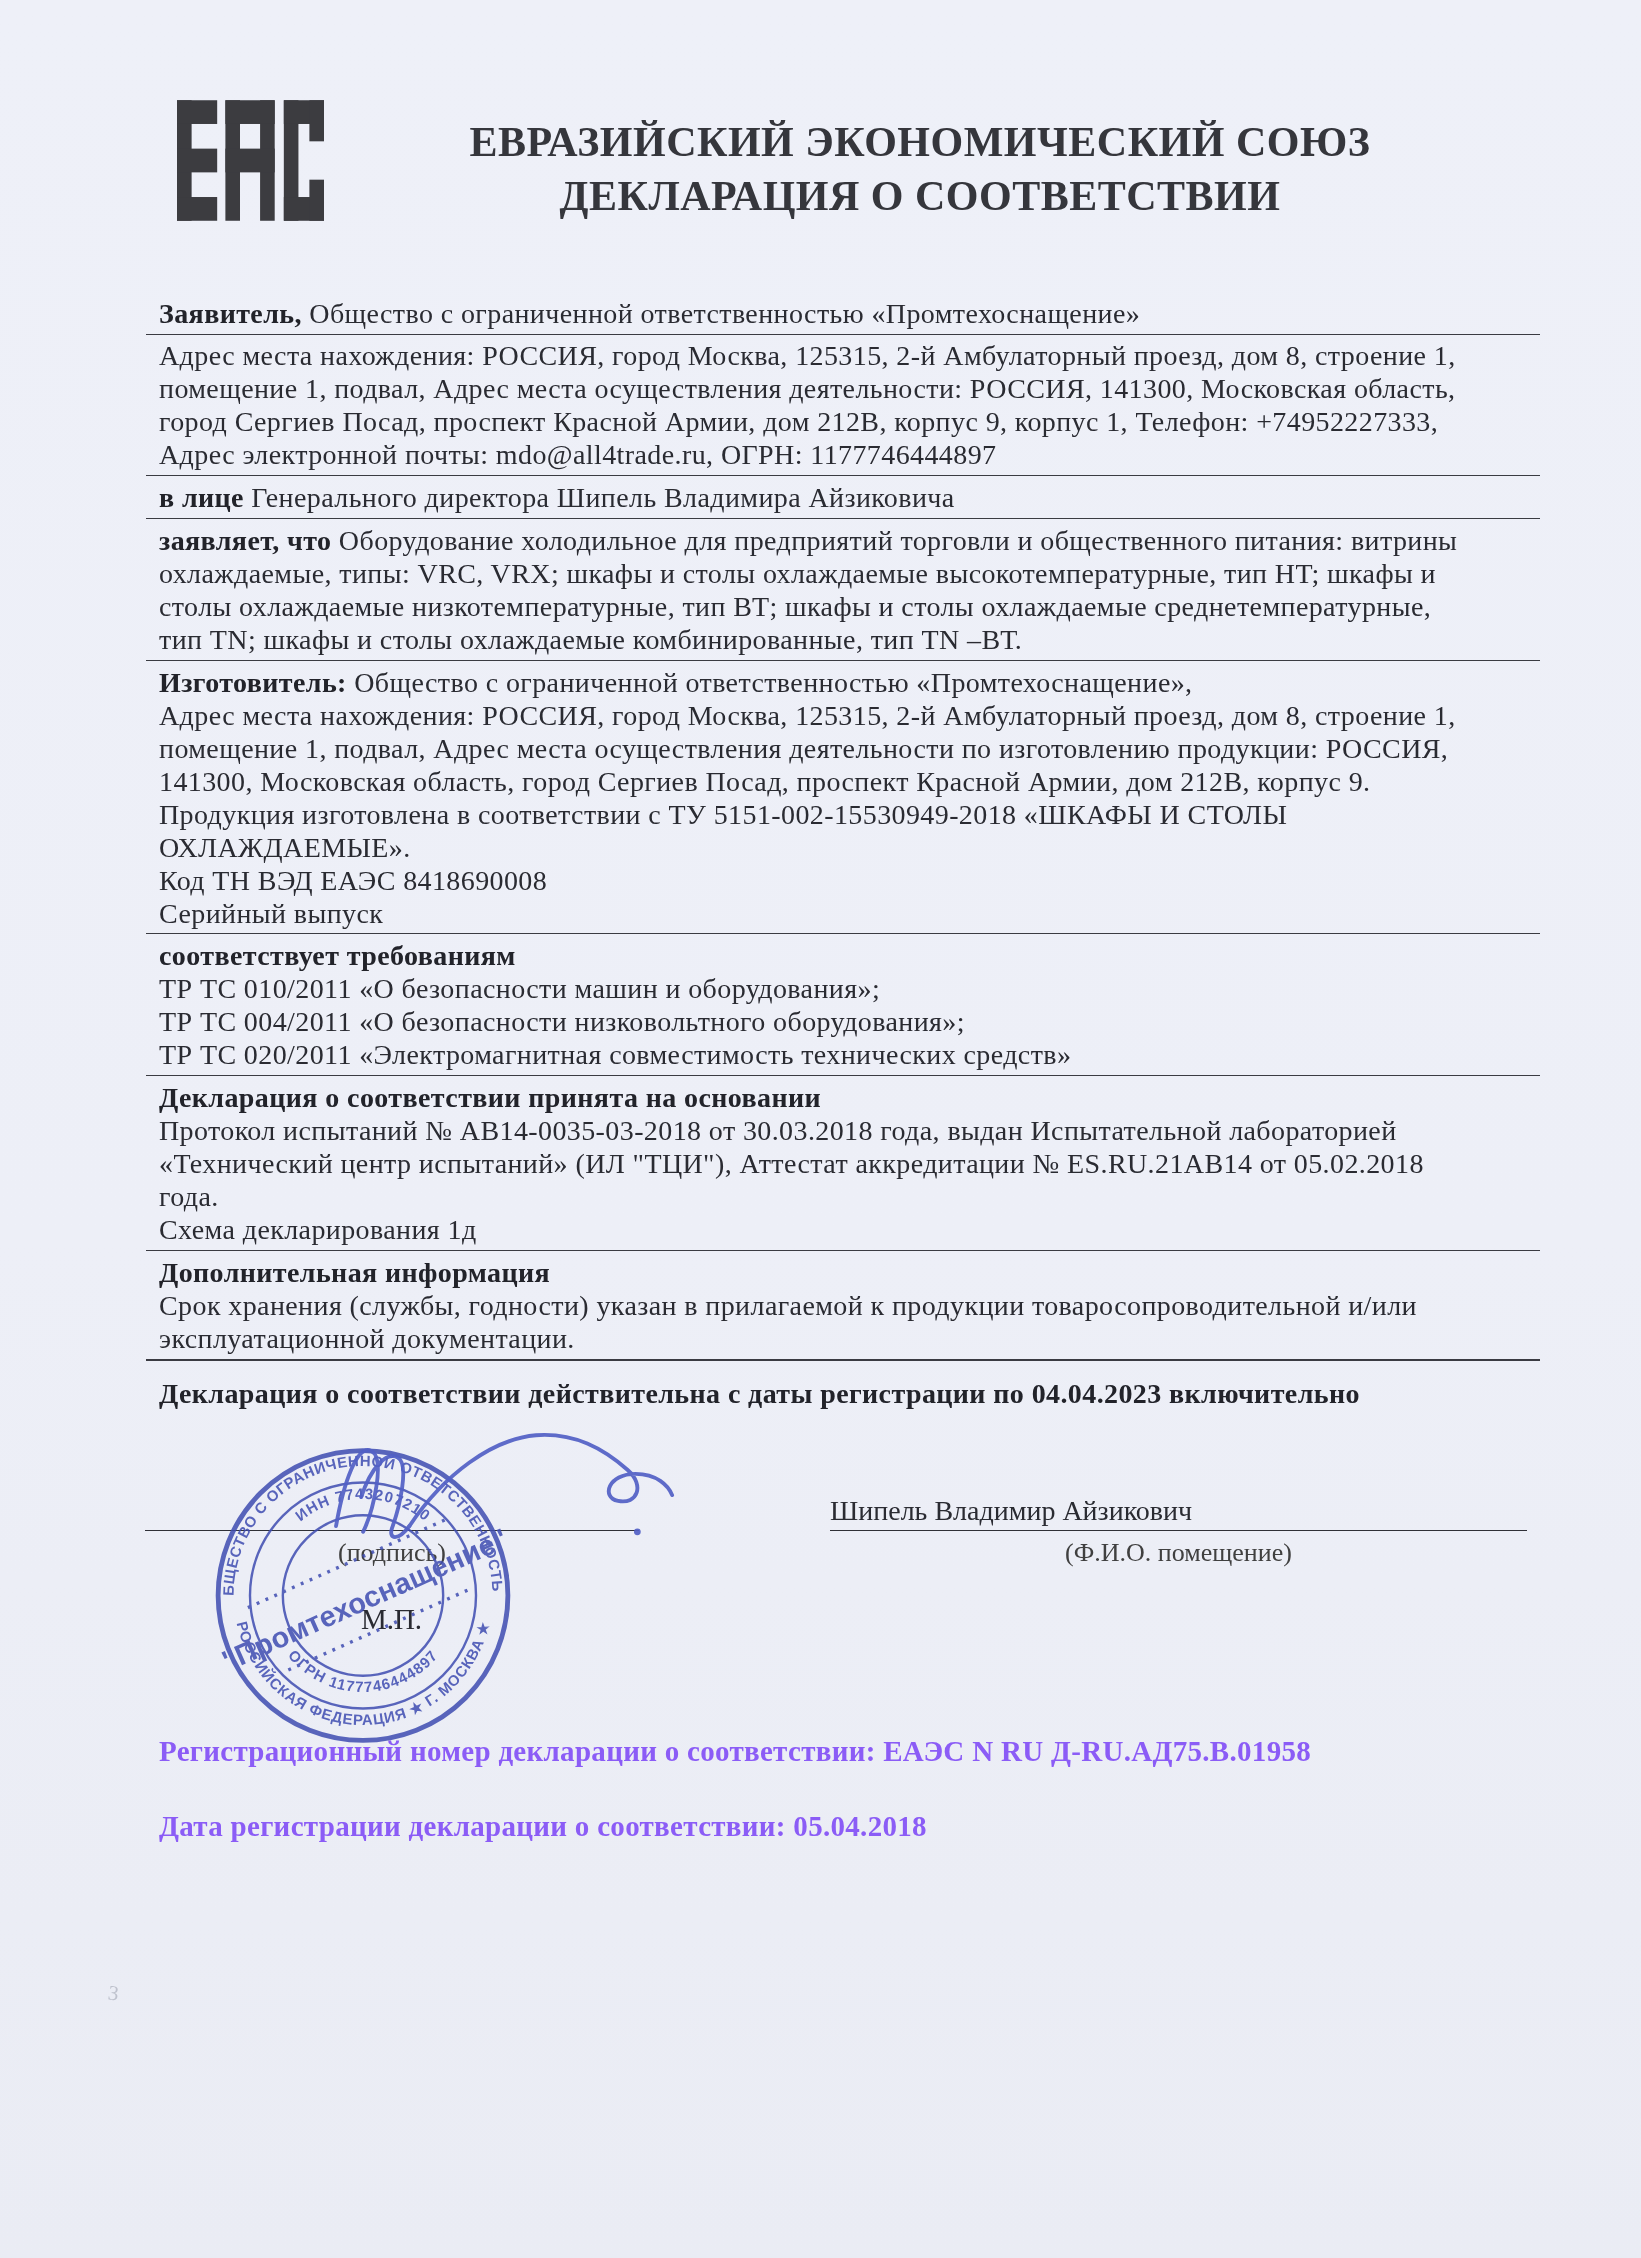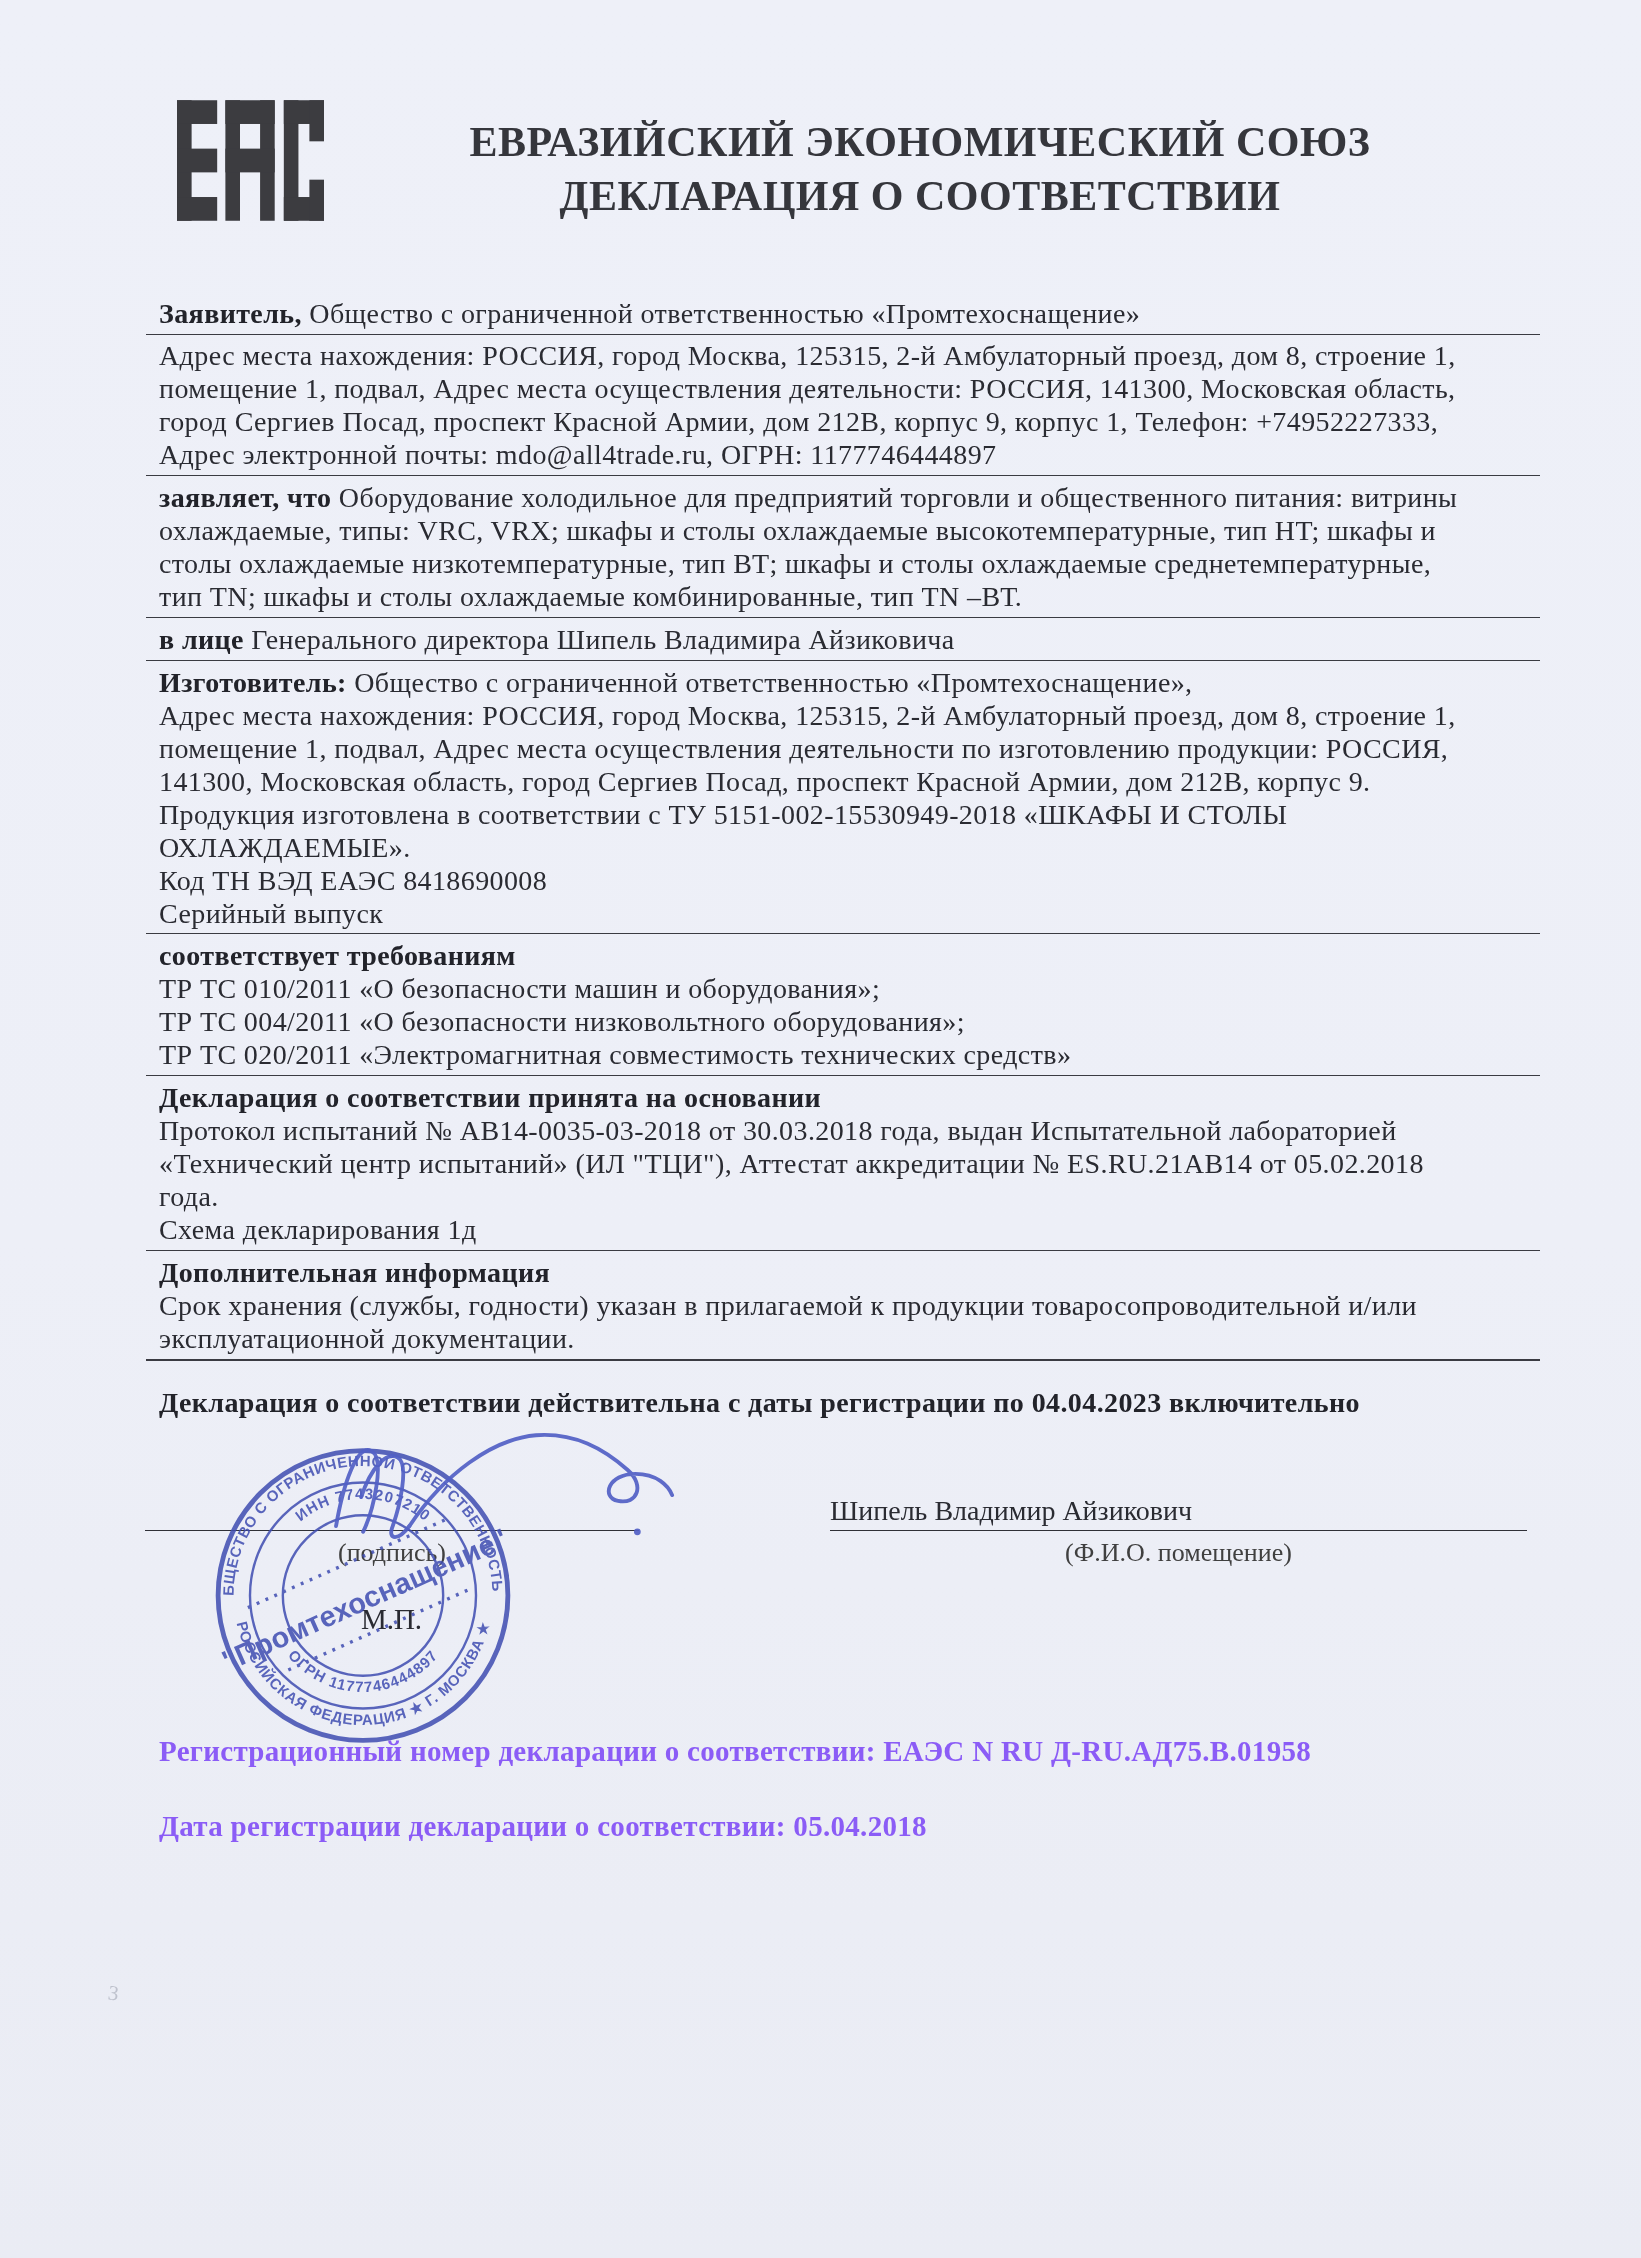--- a/index.html
+++ b/index.html
@@ -15,21 +15,21 @@
   .title{position:absolute;left:343px;top:87px;width:1154px;text-align:center;font-weight:700;color:#35363c;}
   .title .t1{font-size:42px;line-height:54px;letter-spacing:0.5px;margin-top:28px;}
   .title .t2{font-size:42px;line-height:54px;letter-spacing:0.5px;}
   
   .doc{position:absolute;left:159px;top:292px;width:1381px;}
   .sec{border-bottom:1.9px solid #3a3b42;padding:4.8px 0 3.9px 0;margin-left:-12.6px;padding-left:12.6px;}
   .sec.thick{border-bottom-width:2.9px;}
   .sec.no-rule{border-bottom:none;}
   .doc p{margin:0;white-space:pre;font-size:28px;line-height:33px;letter-spacing:0.4px;}
   .b{font-weight:700;color:#22232a;}
-  .validity{padding-top:25px;}
+  .validity{padding-top:16px;}
   
   .sigline{position:absolute;height:0;border-top:1.9px solid #2f3037;z-index:1;}
   .cap{position:absolute;text-align:center;font-size:26px;color:#404040;z-index:1;white-space:pre;}
   .name{position:absolute;text-align:left;font-size:28px;color:#2a2b32;z-index:1;white-space:pre;}
   .mp{position:absolute;left:319px;top:1603px;width:145px;text-align:center;font-size:29px;z-index:1;}
   .stamp{position:absolute;left:193px;top:1436px;width:340px;height:319px;z-index:2;opacity:0.85;}
   .autograph{position:absolute;left:309px;top:1412px;width:367px;height:145px;z-index:3;opacity:0.92;}
   .regline{position:absolute;left:159px;font-size:29px;font-weight:700;color:#8b5cf6;white-space:pre;letter-spacing:0.3px;}
   .pencil{position:absolute;left:108px;top:1981px;font-size:21px;color:#8a8f9e;opacity:0.45;transform:rotate(8deg);}
   .stamp text{font-family:"Liberation Sans",sans-serif;font-weight:700;}
@@ -70,28 +70,28 @@
       </div>
 
     <div class="sec">
         <p>Адрес места нахождения: РОССИЯ, город Москва, 125315, 2-й Амбулаторный проезд, дом 8, строение 1,
 помещение 1, подвал, Адрес места осуществления деятельности: РОССИЯ, 141300, Московская область,
 город Сергиев Посад, проспект Красной Армии, дом 212В, корпус 9, корпус 1, Телефон: +74952227333,
 Адрес электронной почты: mdo@all4trade.ru, ОГРН: 1177746444897</p>
       </div>
 
     <div class="sec">
+        <p><span class="b">в лице</span><span> Генерального директора Шипель Владимира Айзиковича</span></p>
+      </div>
+
+    <div class="sec">
         <p><span class="b">заявляет, что</span><span> Оборудование холодильное для предприятий торговли и общественного питания: витрины
 охлаждаемые, типы: VRC, VRX; шкафы и столы охлаждаемые высокотемпературные, тип HT; шкафы и
 столы охлаждаемые низкотемпературные, тип ВТ; шкафы и столы охлаждаемые среднетемпературные,
 тип TN; шкафы и столы охлаждаемые комбинированные, тип TN –ВТ.</span></p>
-      </div>
-
-    <div class="sec">
-        <p><span class="b">в лице</span><span> Генерального директора Шипель Владимира Айзиковича</span></p>
       </div>
 
     <div class="sec">
         <p><span class="b">Изготовитель:</span><span> Общество с ограниченной ответственностью «Промтехоснащение»,
 Адрес места нахождения: РОССИЯ, город Москва, 125315, 2-й Амбулаторный проезд, дом 8, строение 1,
 помещение 1, подвал, Адрес места осуществления деятельности по изготовлению продукции: РОССИЯ,
 141300, Московская область, город Сергиев Посад, проспект Красной Армии, дом 212В, корпус 9.
 Продукция изготовлена в соответствии с ТУ 5151-002-15530949-2018 «ШКАФЫ И СТОЛЫ
 ОХЛАЖДАЕМЫЕ».
 Код ТН ВЭД ЕАЭС 8418690008

